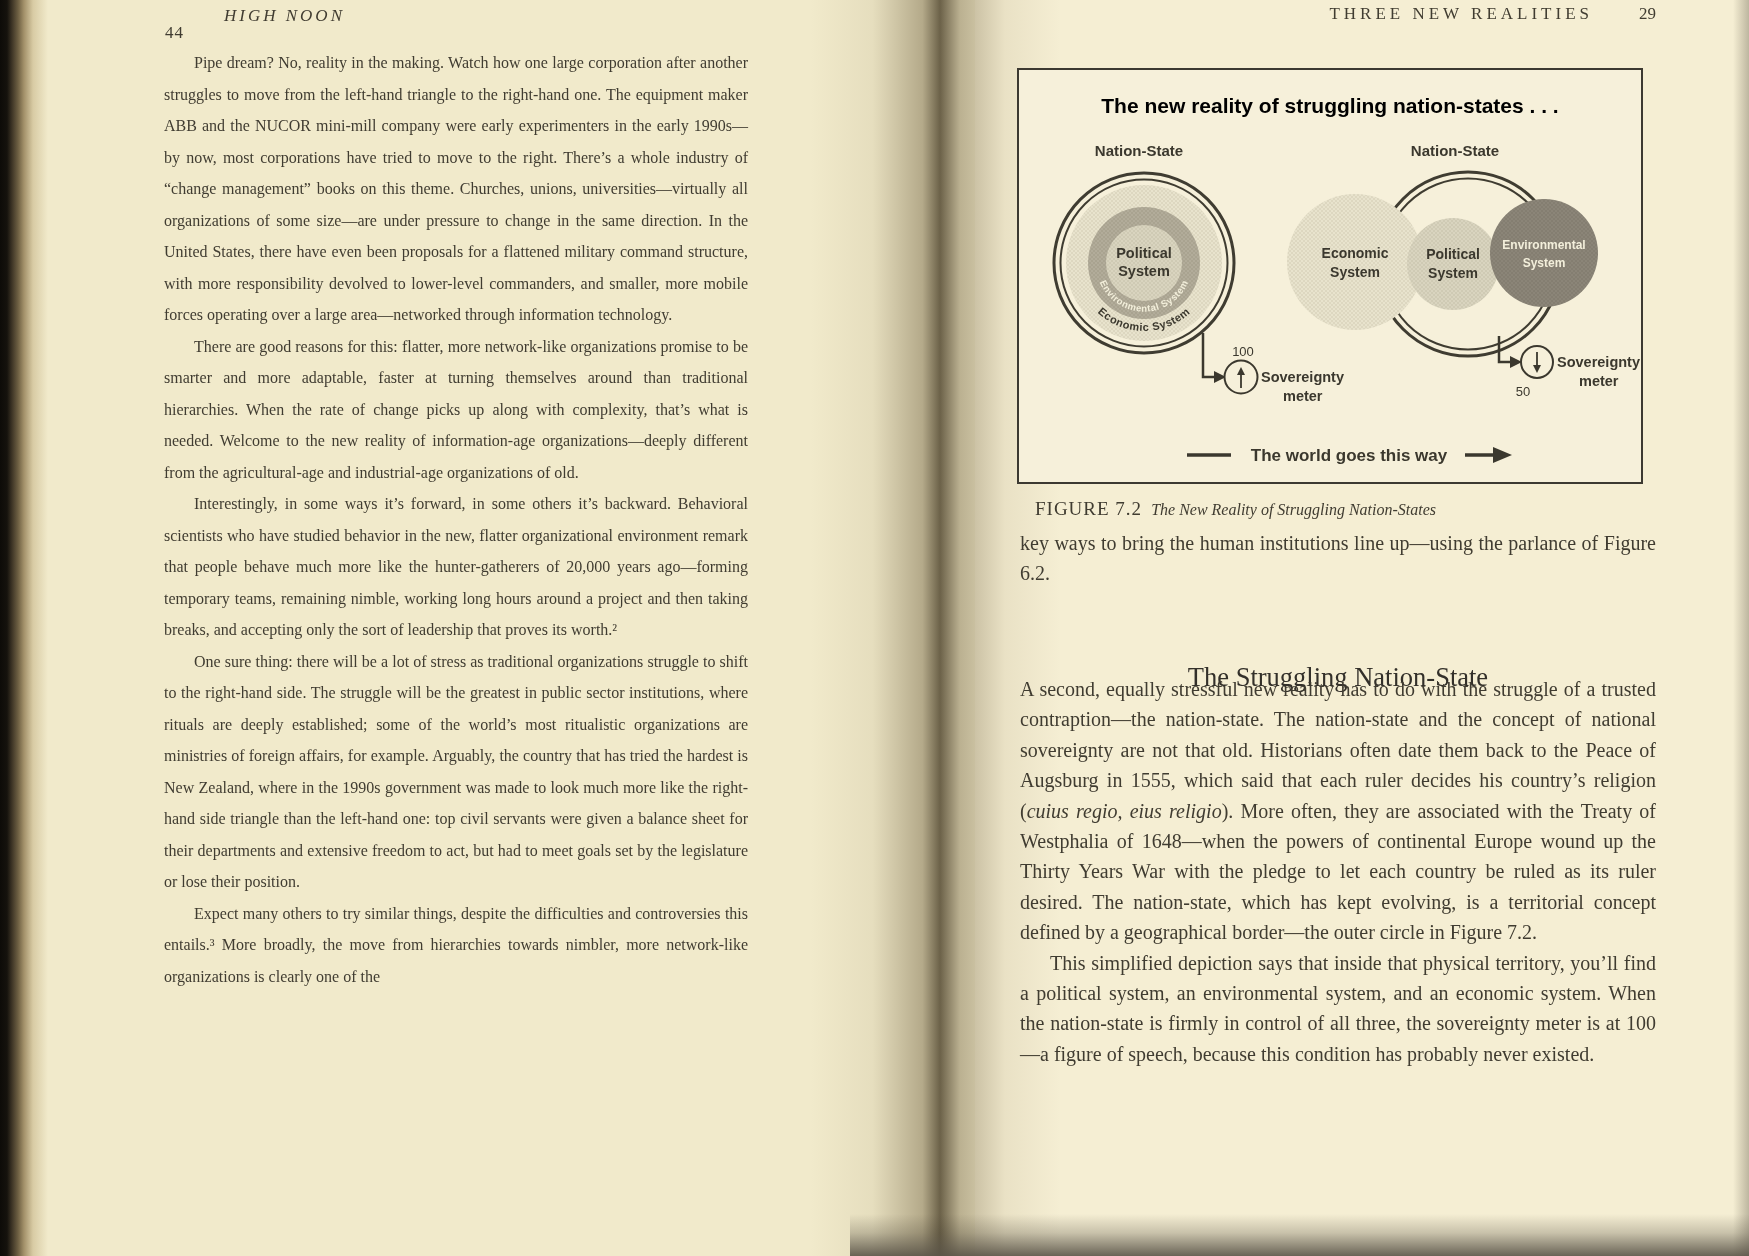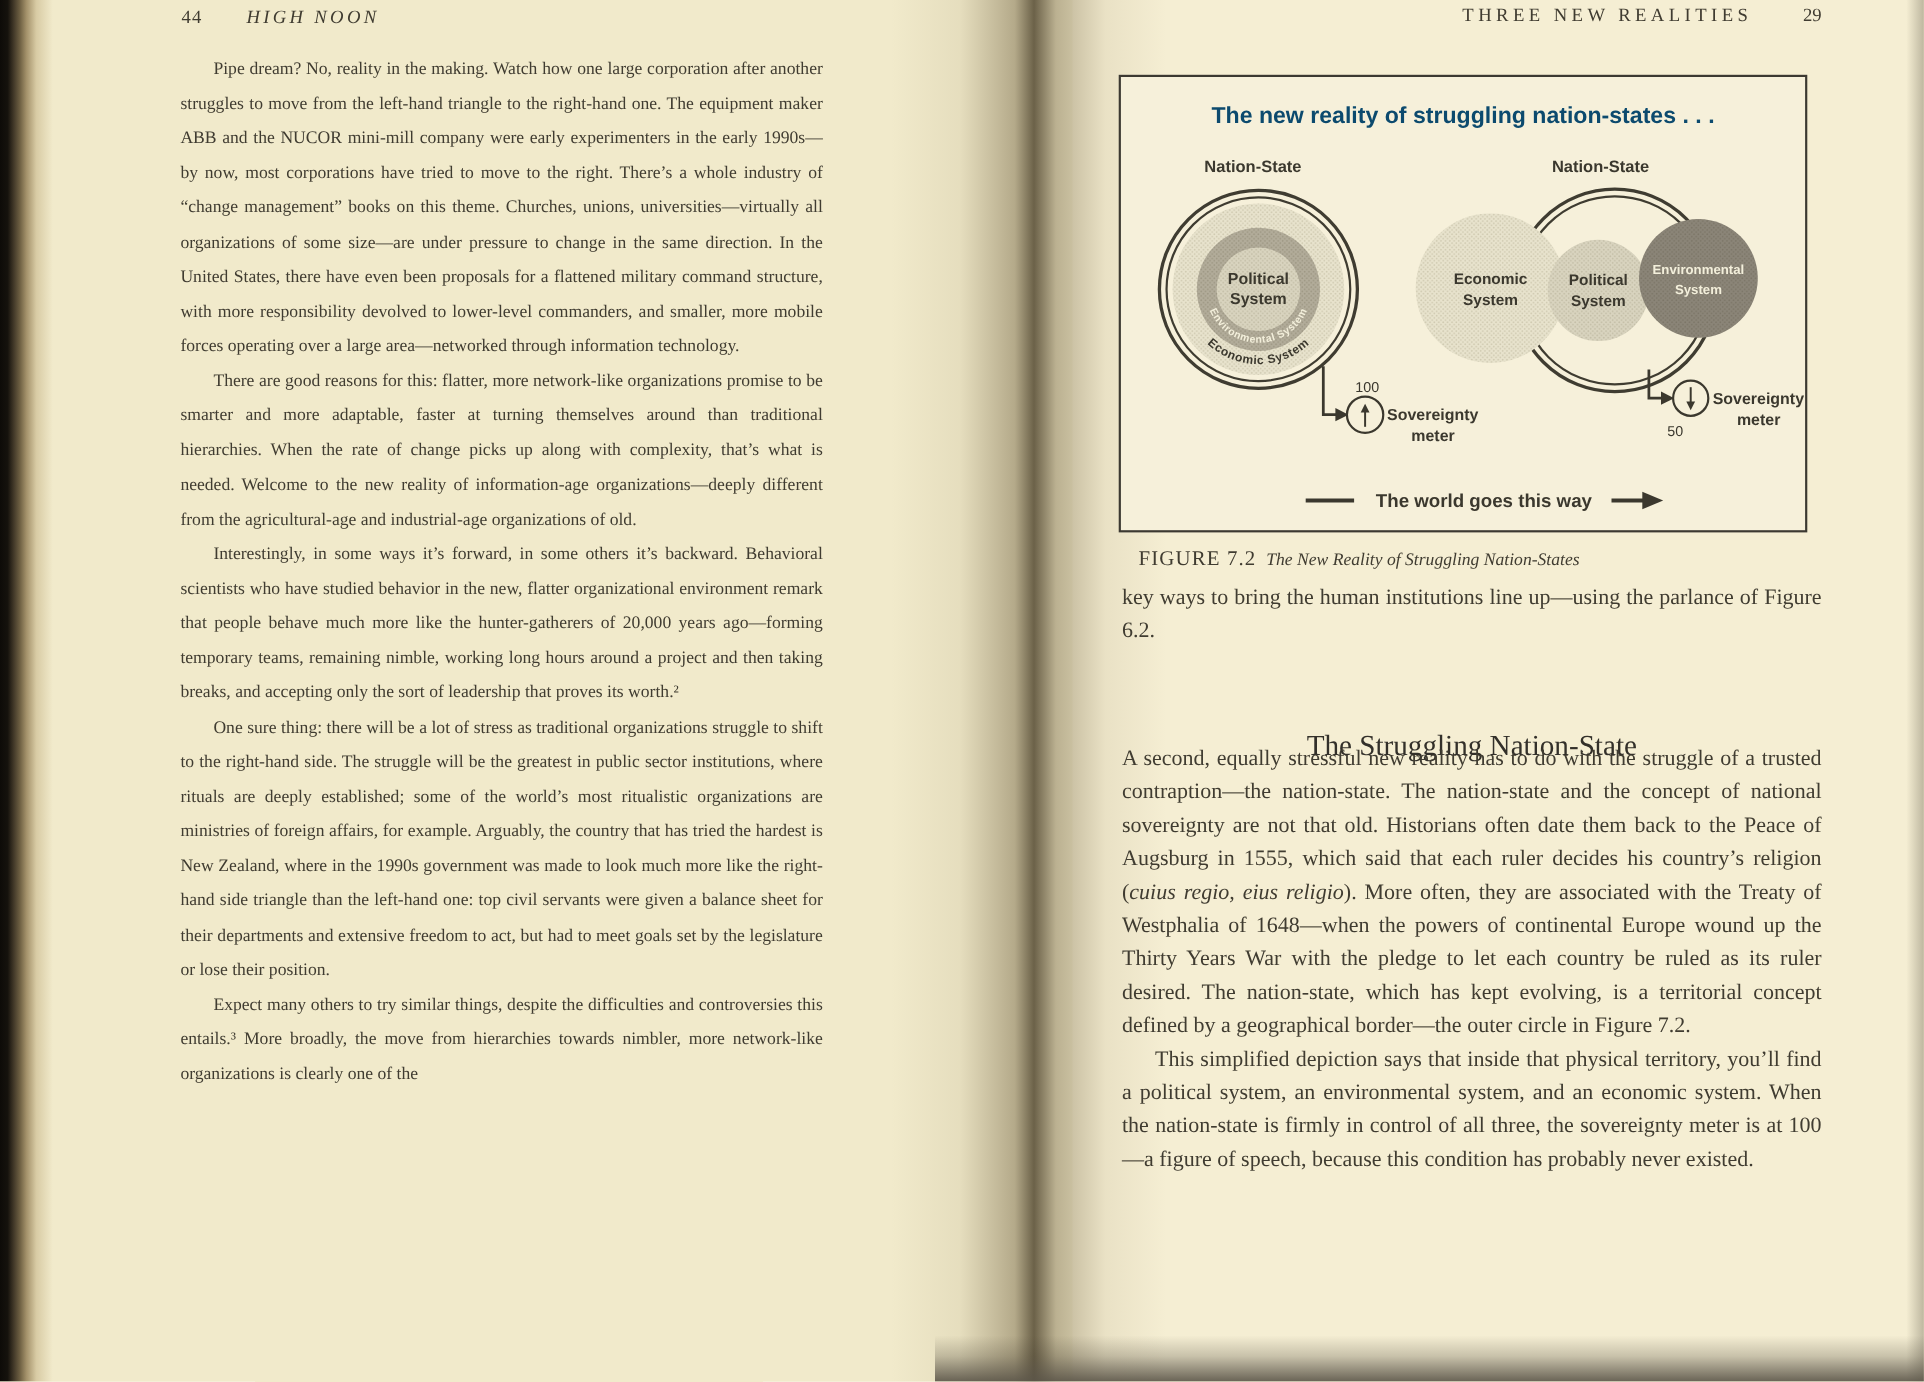--- a/index.html
+++ b/index.html
@@ -14,34 +14,34 @@
     background:linear-gradient(90deg,#0d0b08 0,#15120d 7px,#3e3526 12px,#6d5f42 18px,
       #a3916a 24px,#d8cba4 33px,rgba(242,235,205,0) 48px);}
   .edge-right{position:absolute;right:0;top:0;width:16px;height:1256px;z-index:3;
     background:linear-gradient(270deg,rgba(60,54,40,.30),rgba(60,54,40,0));}
   .shadow-bottom{position:absolute;left:850px;top:1214px;width:899px;height:42px;z-index:3;
     background:linear-gradient(180deg,rgba(66,60,48,0) 0,rgba(66,60,48,.25) 45%,rgba(90,84,72,.9) 100%);}
   .content{position:absolute;z-index:2;}
 
   
   .head-left{left:165px;top:6px;width:584px;display:flex;gap:40px;font-size:17px;}
-  .head-left .pnum{letter-spacing:1px;}
+  .head-left .pnum{letter-spacing:1px;margin-top:17px;}
   .head-left .rhead{font-style:italic;letter-spacing:3px;}
   .head-right{left:1020px;top:4px;width:636px;display:flex;justify-content:flex-end;gap:46px;font-size:17px;}
   .head-right .rhead{letter-spacing:4px;}
 
   
   .body-left{left:164px;top:47px;width:584px;font-size:16px;line-height:31.5px;text-align:justify;}
   .body-left p, .rp p{margin:0;}
   .ind{text-indent:30px;}
 
   
   .figure-box{left:1017px;top:68px;width:622px;height:412px;border:2px solid #3c3931;background:#f6f0da;}
   .fig-title{position:absolute;left:0;top:24px;width:100%;text-align:center;
-    font-family:"Liberation Sans",sans-serif;font-weight:bold;font-size:21px;color:#0c4a6e;}
+    font-family:"Liberation Sans",sans-serif;font-weight:bold;font-size:21px;color:#000000;}
   .diagram{position:absolute;left:0;top:58px;}
   .fig-caption{left:1035px;top:498px;width:612px;display:flex;gap:9px;font-size:19px;align-items:baseline;}
   .fig-caption .num{letter-spacing:1px;}
   .fig-caption .cap{font-style:italic;font-size:16px;}
 
   .rp{font-size:20px;line-height:30.4px;text-align:justify;}
   .rp-cont{left:1020px;top:528px;width:636px;}
   .sec-head{left:1020px;top:626px;width:636px;text-align:center;font-size:26.5px;color:#33302a;margin-top:36px;}
   .rp-main{left:1020px;top:674px;width:636px;}
 

